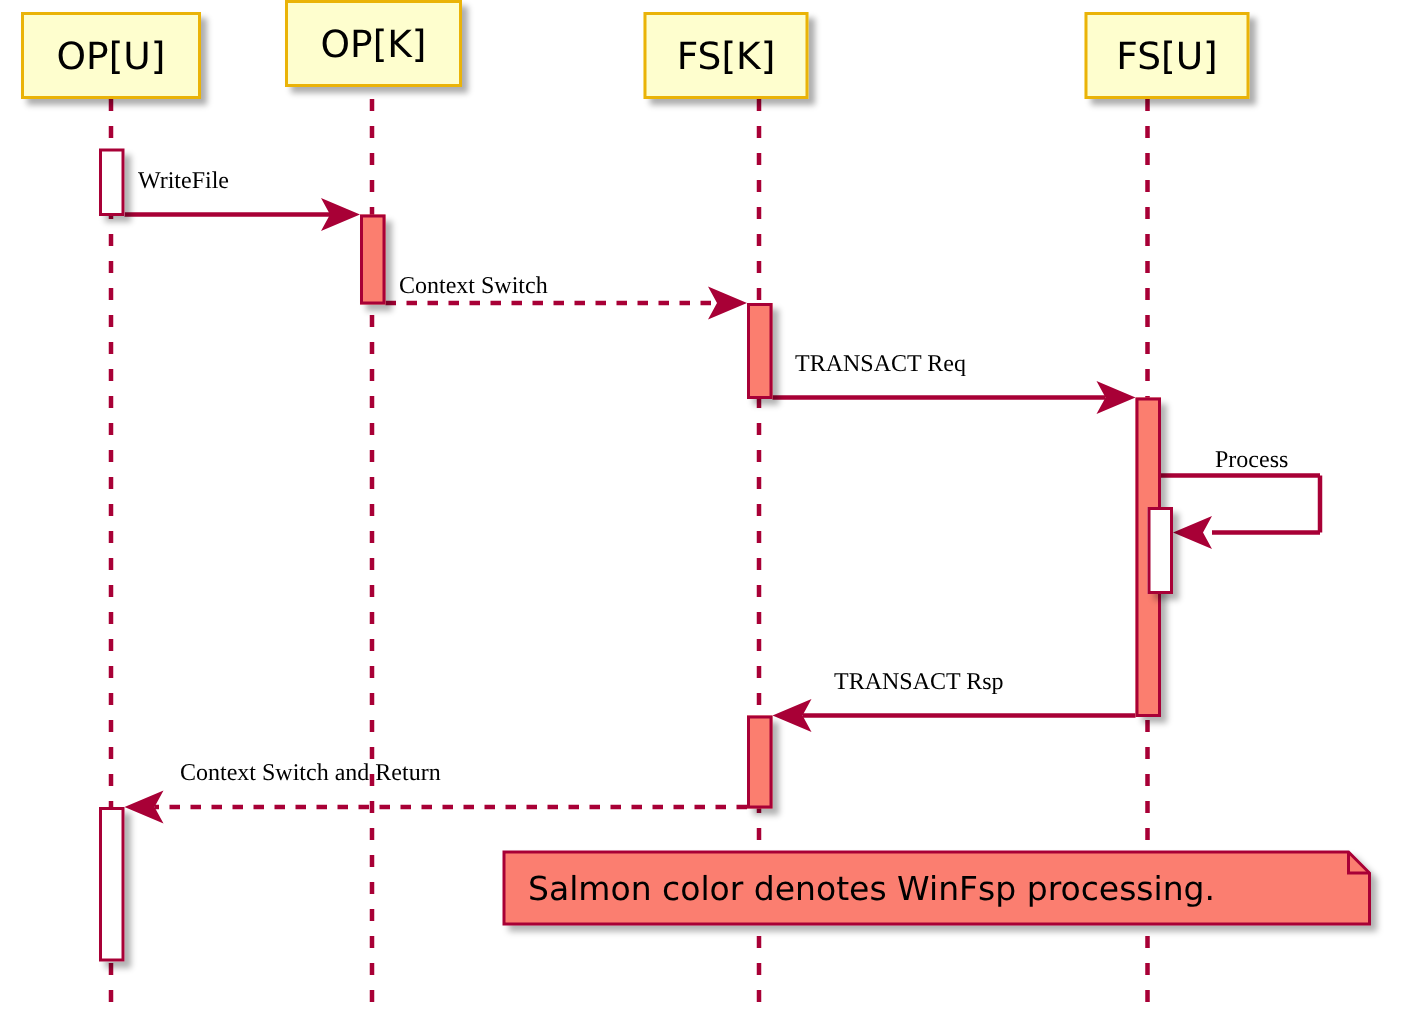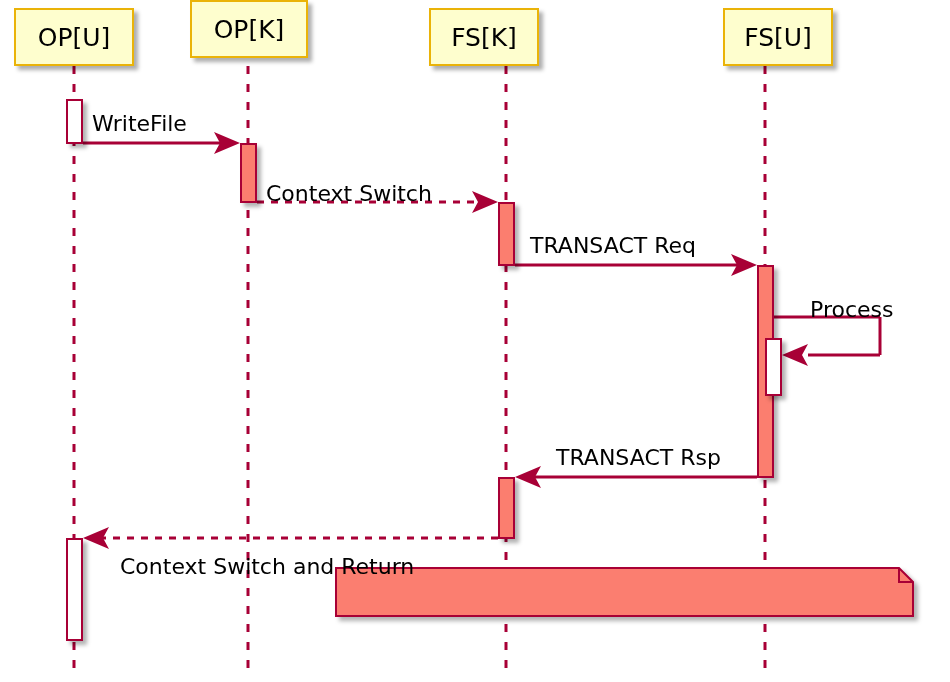--- a/index.html
+++ b/index.html
@@ -44,23 +44,24 @@
     box-sizing: border-box;
     border: 2px solid #A80036;
     box-shadow: 4px 4px 4px rgba(0,0,0,0.30);
   }
   .activation.salmon { background: #FB7E6F; }
   .activation.white  { background: #FFFFFF; }
   
   .msg-label {
     position: absolute;
     color: #000000;
-    font-size: 22px;
+    font-size: 16px;
     line-height: 1;
     white-space: nowrap;
+    font-family: Liberation Serif, serif;
   }
   .note-text {
     position: absolute;
     color: #000000;
     font-size: 22px;
     line-height: 1;
     white-space: nowrap;
   }
 </style>
 </head>
@@ -138,17 +139,18 @@
       <div class="activation salmon" style="left: 498px; top: 477px; width: 17px; height: 62px;"></div>
       <div class="activation white" style="left: 66px; top: 538px; width: 17px; height: 103px;"></div>
     </div>
 
   <div id="labels-host">
       <div class="msg-label" style="left: 92px; top: 113px;">WriteFile</div>
       <div class="msg-label" style="left: 266px; top: 172px; margin-top: 11px;">Context Switch</div>
       <div class="msg-label" style="left: 530px; top: 235px;">TRANSACT Req</div>
       <div class="msg-label" style="left: 800px; top: 299px; margin-left: 10px;">Process</div>
       <div class="msg-label" style="left: 556px; top: 447px; text-align: right;">TRANSACT Rsp</div>
-      <div class="msg-label" style="left: 120px; top: 508px; margin-top: 48px;">Context Switch and Return</div>
+      <div class="msg-label" style="left: 120px; top: 508px;">Context Switch and Return</div>
     </div>
 
+  <div class="note-text" style="left: 352px; top: 583px;">Salmon color denotes WinFsp processing.</div>
 
 </div>
 
 </body></html>

